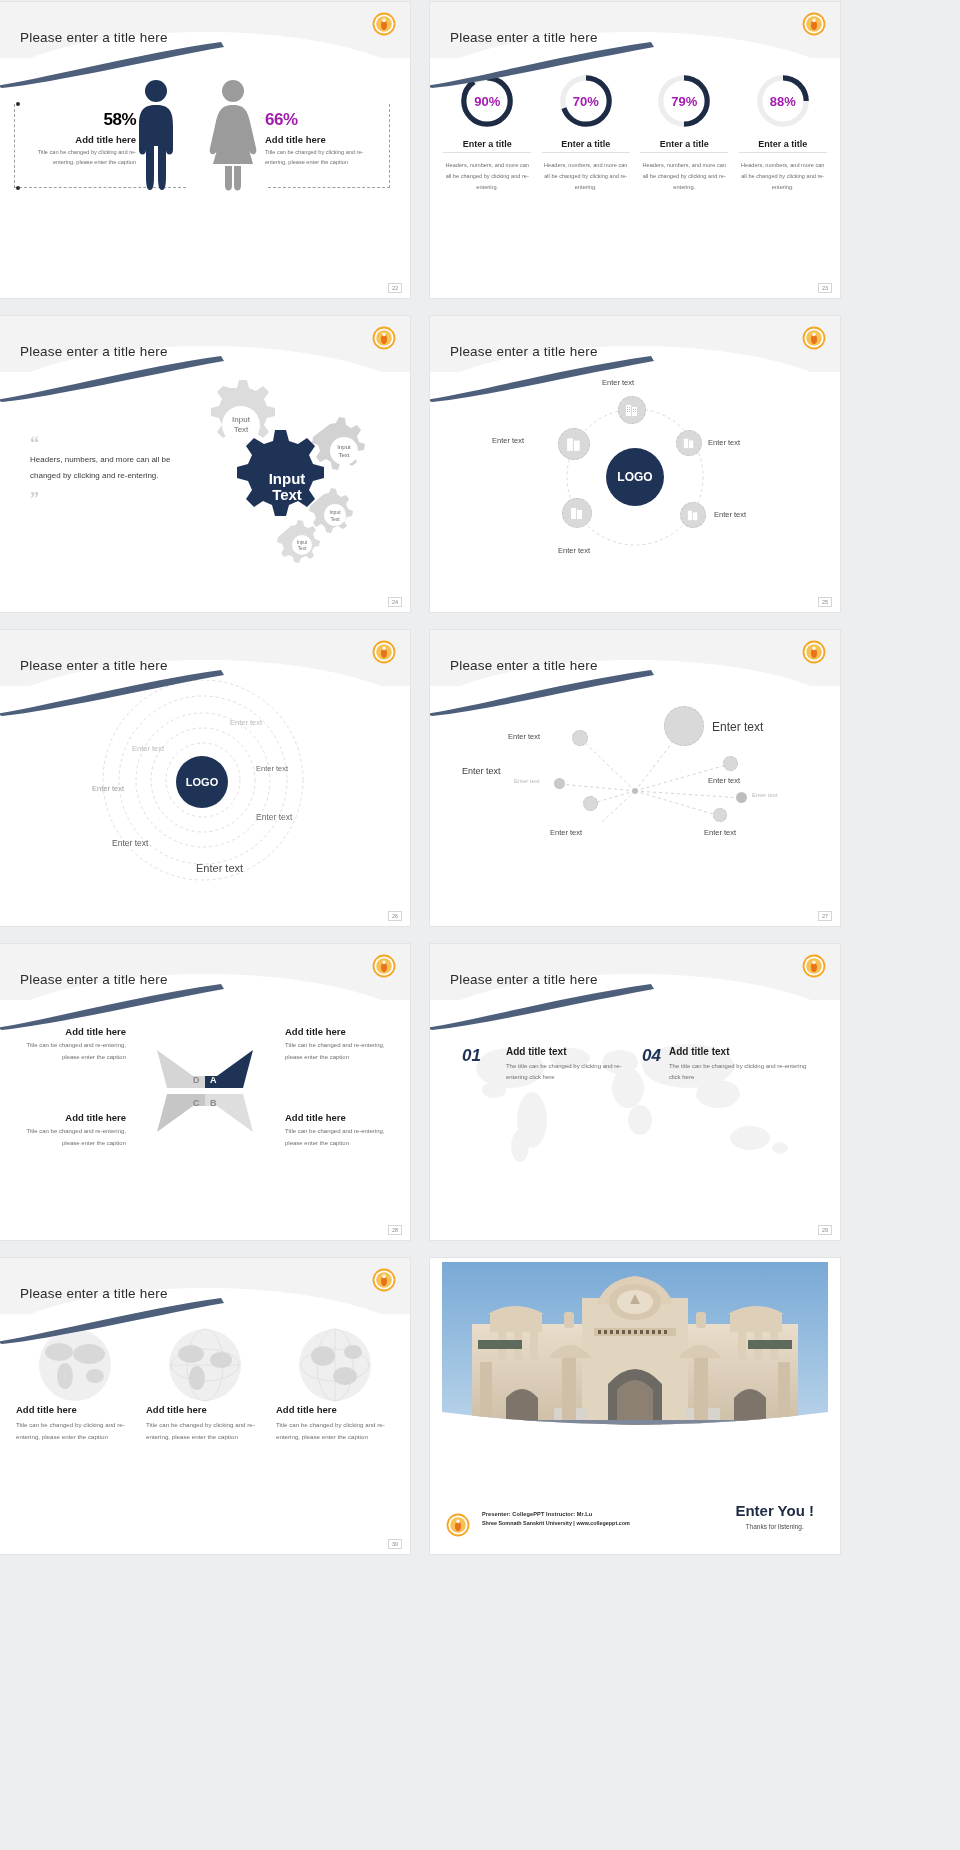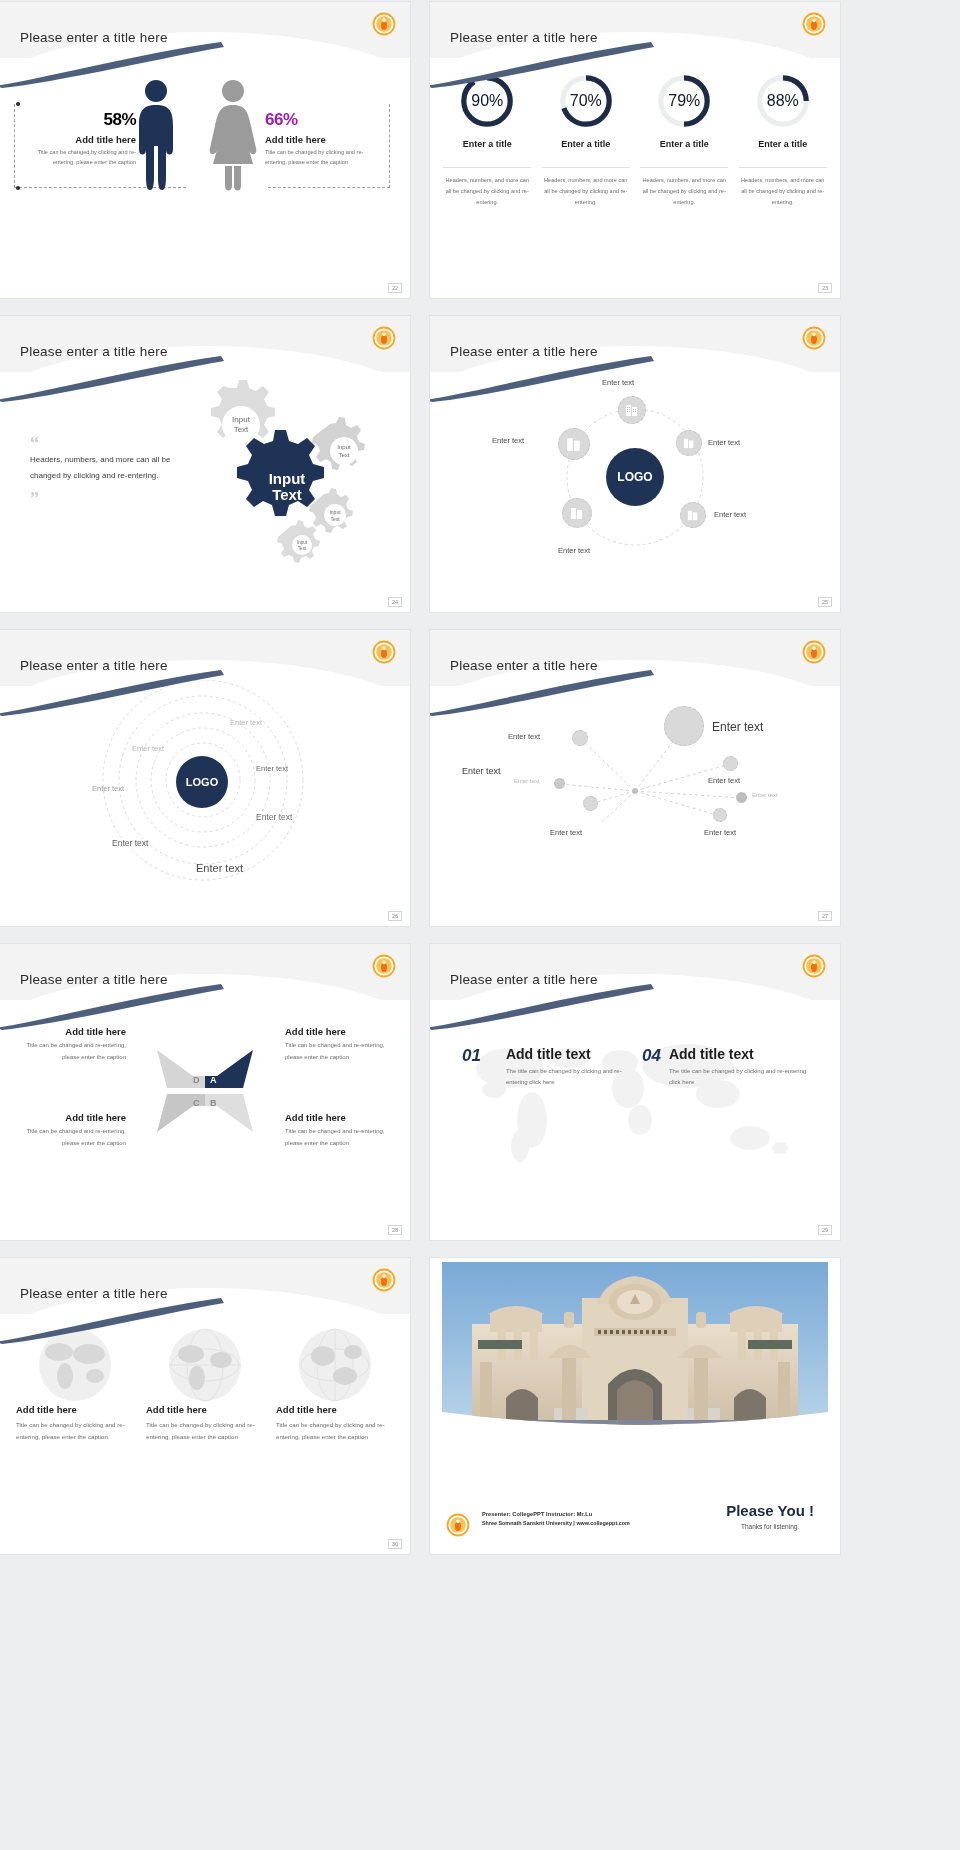--- a/index.html
+++ b/index.html
@@ -56,24 +56,24 @@
   .addtitle{font-size:9.5px;font-weight:bold;color:#1d1d1d;margin-top:4px;}
   .smalltxt{font-size:5.6px;color:#6f6f6f;line-height:1.75;margin-top:3px;}
 
   
   .donuts{display:flex;justify-content:space-around;padding:14px 8px 0;}
   .dcell{width:88px;text-align:center;}
   .ring{position:relative;width:58px;height:58px;margin:0 auto;}
   .ring svg{width:58px;height:58px;transform:rotate(-90deg);}
   .ring .val{
     position:absolute;inset:0;display:flex;align-items:center;justify-content:center;
-    font-size:16px;font-weight:normal;color:#0f172a;
+    font-size:13px;font-weight:bold;color:#a21caf;
   }
   .dttl{font-size:9px;font-weight:bold;color:#1d1d1d;margin-top:9px;
-        padding-bottom:18px;border-bottom:1px solid #e0e0e0;}
+        padding-bottom:3px;border-bottom:1px solid #e0e0e0;}
   .dtxt{font-size:5.6px;color:#6f6f6f;line-height:1.95;margin-top:7px;}
 
   
   .quote{position:absolute;left:30px;top:62px;width:170px;}
   .qmark{font-size:18px;color:#cfcfcf;font-family:"Liberation Serif",serif;
          font-weight:bold;line-height:1;}
   .qtxt{font-size:8px;color:#3b3b3b;line-height:2.0;}
 
   
   .logocircle{
@@ -86,21 +86,21 @@
     position:absolute;border-radius:50%;background:#d9d9d9;
     border:1px dashed #c4c4c4;display:flex;align-items:center;justify-content:center;
   }
 
   
   .quad{font-size:9.5px;font-weight:bold;color:#1d1d1d;}
   .quadtxt{font-size:6px;color:#6f6f6f;line-height:1.95;margin-top:3px;}
 
   
   .bignum{font-size:17px;font-weight:bold;font-style:italic;color:#1e3356;}
-  .num-ttl{font-size:14px;font-weight:bold;color:#1d1d1d;}
+  .num-ttl{font-size:10px;font-weight:bold;color:#1d1d1d;}
   .num-txt{font-size:6px;color:#6f6f6f;line-height:1.9;margin-top:4px;}
 
   
   .globe-ttl{font-size:9.5px;font-weight:bold;color:#1d1d1d;}
   .globe-txt{font-size:6.2px;color:#6f6f6f;line-height:2.0;margin-top:4px;}
 
   
   .photo{
     position:absolute;left:12px;top:4px;width:386px;height:175px;
     overflow:hidden;
@@ -722,18 +722,18 @@
         <circle cx="20" cy="20" r="19" fill="#f5a623"></circle>
           <circle cx="20" cy="20" r="16" fill="#fff"></circle>
         <circle cx="20" cy="20" r="13" fill="#f7c154"></circle>
           <ellipse cx="20" cy="22" rx="5" ry="8" fill="#e8731a"></ellipse>
         <circle cx="20" cy="14" r="3" fill="#fff6e0"></circle>
       </svg>
       <div class="pres1">Presenter: CollegePPT   Instructor: Mr.Lu</div>
       <div class="pres2">Shree Somnath Sanskrit University  |  www.collegeppt.com</div>
     </div>
     <div class="thanks">
-      <div class="thanks-big">Please You !</div>
+      <div class="thanks-big">Enter You !</div>
       <div class="thanks-sm">Thanks for listening.</div>
     </div>
   </div>
 
 </div>
 
 </body></html>

